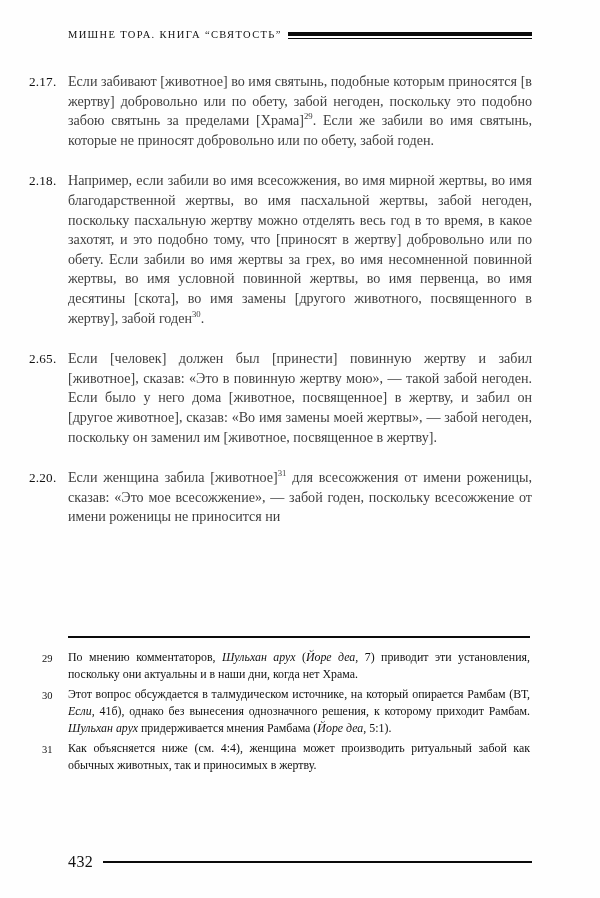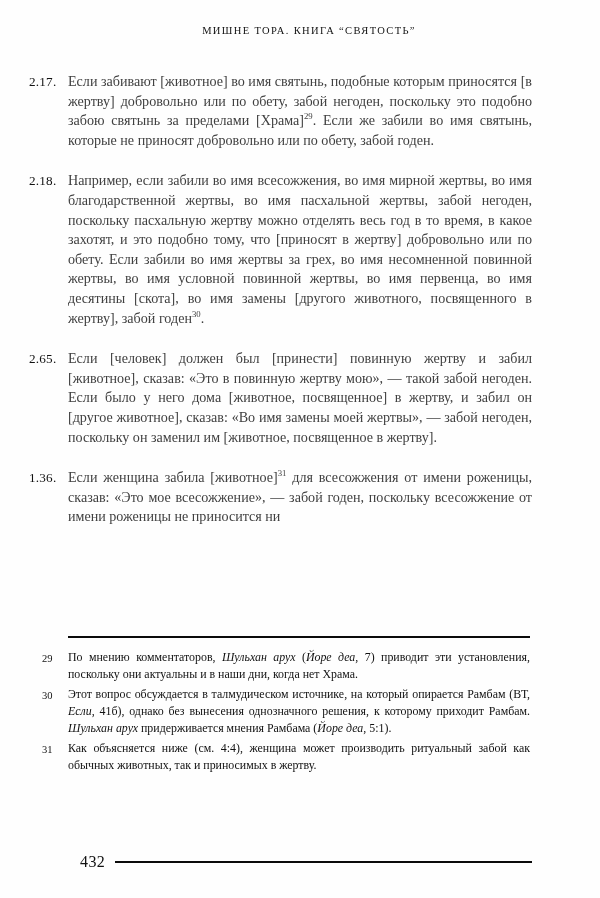--- a/index.html
+++ b/index.html
@@ -20,27 +20,26 @@
     position: absolute;
     left: 0; top: 0;
     width: 600px;
     height: 898px;
     background: #fefefe;
   }
 
   
   .runhead {
     position: absolute;
-    left: 77px;
+    left: 68px;
     top: 26px;
     width: 464px;
     display: flex;
     align-items: center;
     height: 18px;
-    flex-direction: column;
   }
   .runhead-title {
     font-family: "Liberation Serif", "DejaVu Serif", serif;
     font-size: 10.5px;
     letter-spacing: 1.35px;
     text-transform: uppercase;
     white-space: nowrap;
     color: #111;
     line-height: 1;
   }
@@ -162,21 +161,20 @@
     display: flex;
     align-items: center;
     height: 20px;
   }
   .folio-num {
     font-size: 16px;
     letter-spacing: 0.4px;
     color: #111;
     line-height: 1;
     font-variant-numeric: lining-nums;
-    margin-left: 12px;
   }
   .folio-rule {
     flex: 1 1 auto;
     margin-left: 10px;
     height: 1.6px;
     background: #0b0b0b;
   }
 </style>
 </head>
 <body>
@@ -199,21 +197,21 @@
       <span class="hal-num">2.18.</span>
       <div class="hal-text">Например, если забили во имя всесожжения, во имя мирной жертвы, во имя благодарственной жертвы, во имя пасхальной жертвы, забой негоден, поскольку пасхальную жертву можно отделять весь год в то время, в какое захотят, и это подобно тому, что [приносят в жертву] добровольно или по обету. Если забили во имя жертвы за грех, во имя несомненной повинной жертвы, во имя условной повинной жертвы, во имя первенца, во имя десятины [скота], во имя замены [другого животного, посвященного в жертву], забой годен<sup>30</sup>.</div>
     </div>
 
     <div class="halakha">
       <span class="hal-num">2.65.</span>
       <div class="hal-text">Если [человек] должен был [принести] повинную жертву и забил [животное], сказав: «Это в повинную жертву мою», — такой забой негоден. Если было у него дома [животное, посвященное] в жертву, и забил он [другое животное], сказав: «Во имя замены моей жертвы», — забой негоден, поскольку он заменил им [животное, посвященное в жертву].</div>
     </div>
 
     <div class="halakha">
-      <span class="hal-num">1.36.</span>
+      <span class="hal-num">2.20.</span>
       <div class="hal-text">Если женщина забила [животное]<sup>31</sup> для всесожжения от имени роженицы, сказав: «Это мое всесожжение», — забой годен, поскольку всесожжение от имени роженицы не приносится ни</div>
     </div>
 
   </div>
 
   <div class="footnotes">
     <div class="fn-rule"></div>
     <div class="fn-list">
 
       <div class="fn-item">

